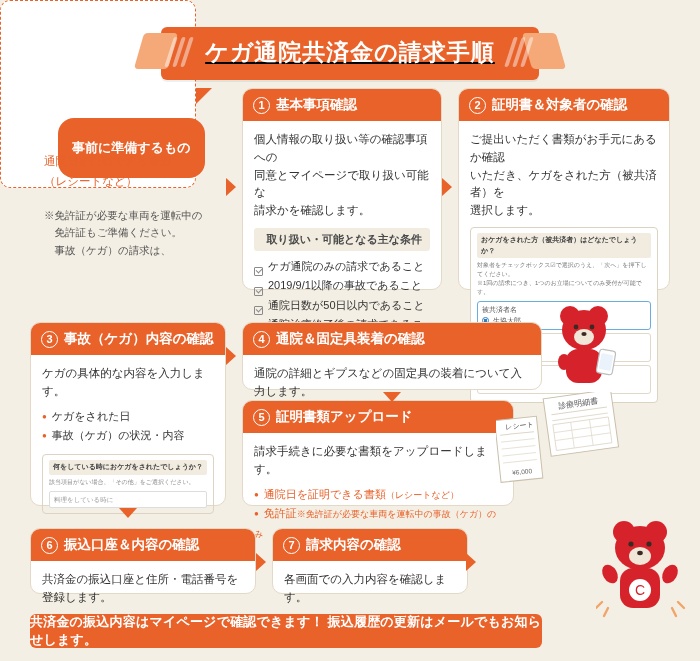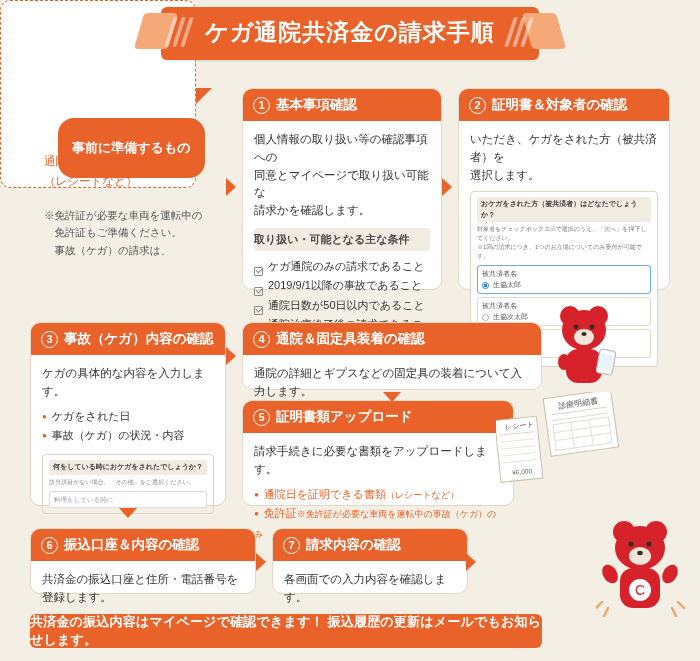--- a/index.html
+++ b/index.html
@@ -9,22 +9,22 @@
     height: 661px;
     background: #f4efe4;
     font-family: "Liberation Sans", sans-serif;
     overflow: hidden;
     position: relative;
   }
   .page { position: relative; width: 700px; height: 661px; }
 
   
   .header-wrap {
-    position: absolute; left: 0; top: 0; width: 700px; height: 66px;
-    display: flex; align-items: center; justify-content: center;
+    position: absolute; left: 0; top: 20px; width: 700px; height: 66px;
+    display: flex; align-items: center; justify-content: center; text-decoration: underline;
   }
   .header-banner {
     position: relative;
     background: #e8622a;
     color: #fff;
     font-size: 23px;
     font-weight: bold;
     letter-spacing: 1px;
     padding: 10px 44px 12px 44px;
     border-radius: 6px;
@@ -92,21 +92,21 @@
     position: absolute; left: 196px; top: 88px;
     width: 0; height: 0;
     border-top: 16px solid #e8622a;
     border-right: 16px solid transparent;
   }
 
   
   #step1 { left: 242px; top: 88px; width: 200px; height: 202px; }
   .cond-head {
     background: #f2ece0; color: #4a4a4a; font-size: 11px; font-weight: bold;
-    text-align: left; border-radius: 3px; padding: 3px 0; margin: 8px 0 6px 0;
+    text-align: right; border-radius: 3px; padding: 3px 8px; margin: 8px 0 6px 0;
   }
   .chk-list { list-style: none; margin: 0; padding: 0; }
   .chk-list li { font-size: 11px; color: #333; line-height: 1.75; display: flex; align-items: flex-end; }
   .chk-box {
     display: inline-block; width: 9px; height: 9px; border: 1.2px solid #8a8a8a;
     margin-right: 5px; margin-top: 4px; flex: none; position: relative; border-radius: 1px;
   }
   .chk-box::after {
     content: ""; position: absolute; left: 1px; top: 0px; width: 5px; height: 2.5px;
     border-left: 1.4px solid #8a8a8a; border-bottom: 1.4px solid #8a8a8a;
@@ -267,20 +267,21 @@
       </ul>
     </div>
   </div>
 
   <div class="card" id="step2">
     <div class="card-title">
       <span class="num">2</span>
       <span>証明書＆対象者の確認</span>
     </div>
     <div class="card-body">
+      <div>ご提出いただく書類がお手元にあるか確認</div>
       <div>いただき、ケガをされた方（被共済者）を</div>
       <div>選択します。</div>
       <div class="mini-form">
         <div class="mf-q">おケガをされた方（被共済者）はどなたでしょうか？</div>
         <div class="mf-note">
           <div>対象者をチェックボックス☑で選択のうえ、「次へ」を押下してください。</div>
           <div>※1回の請求につき、1つのお立場についてのみ受付が可能です。</div>
         </div>
         <div class="radio-row sel">
           <div class="lbl">被共済者名</div>

